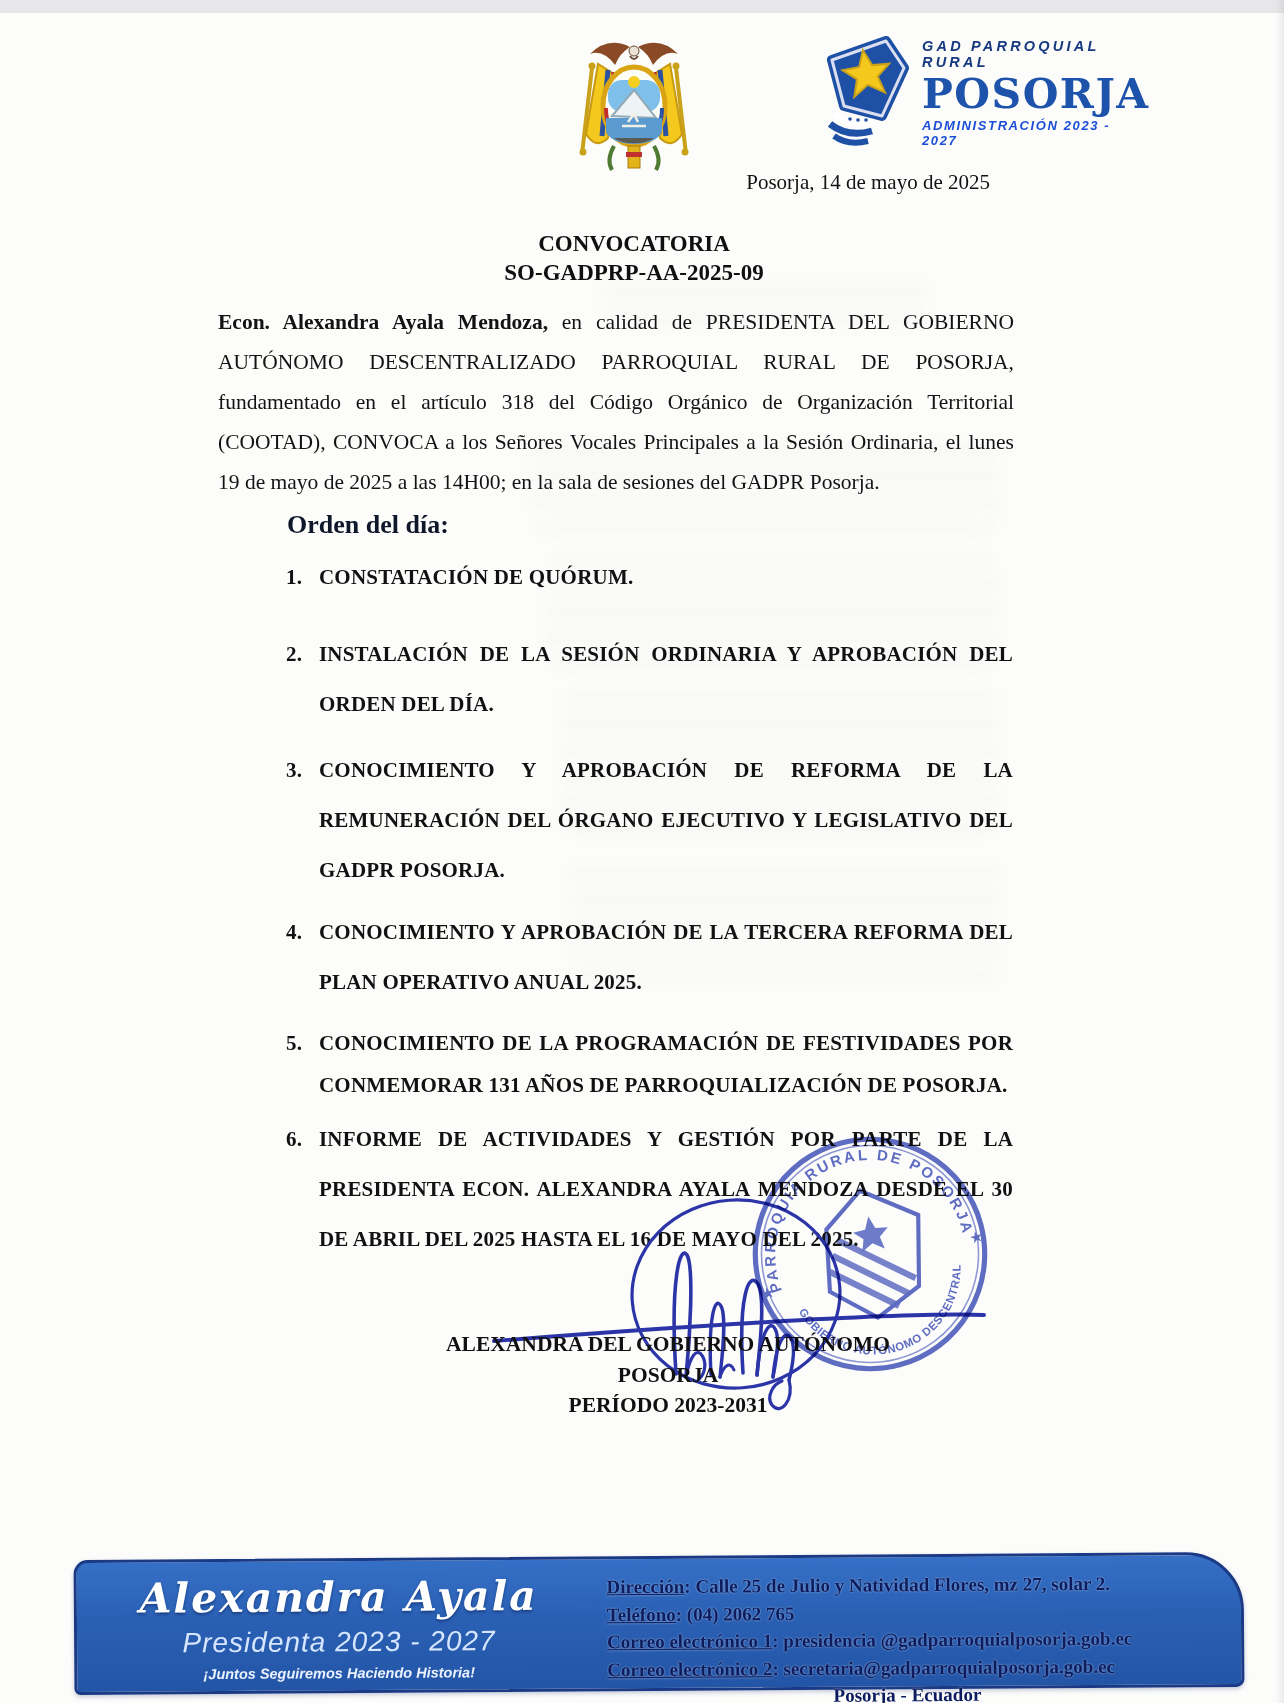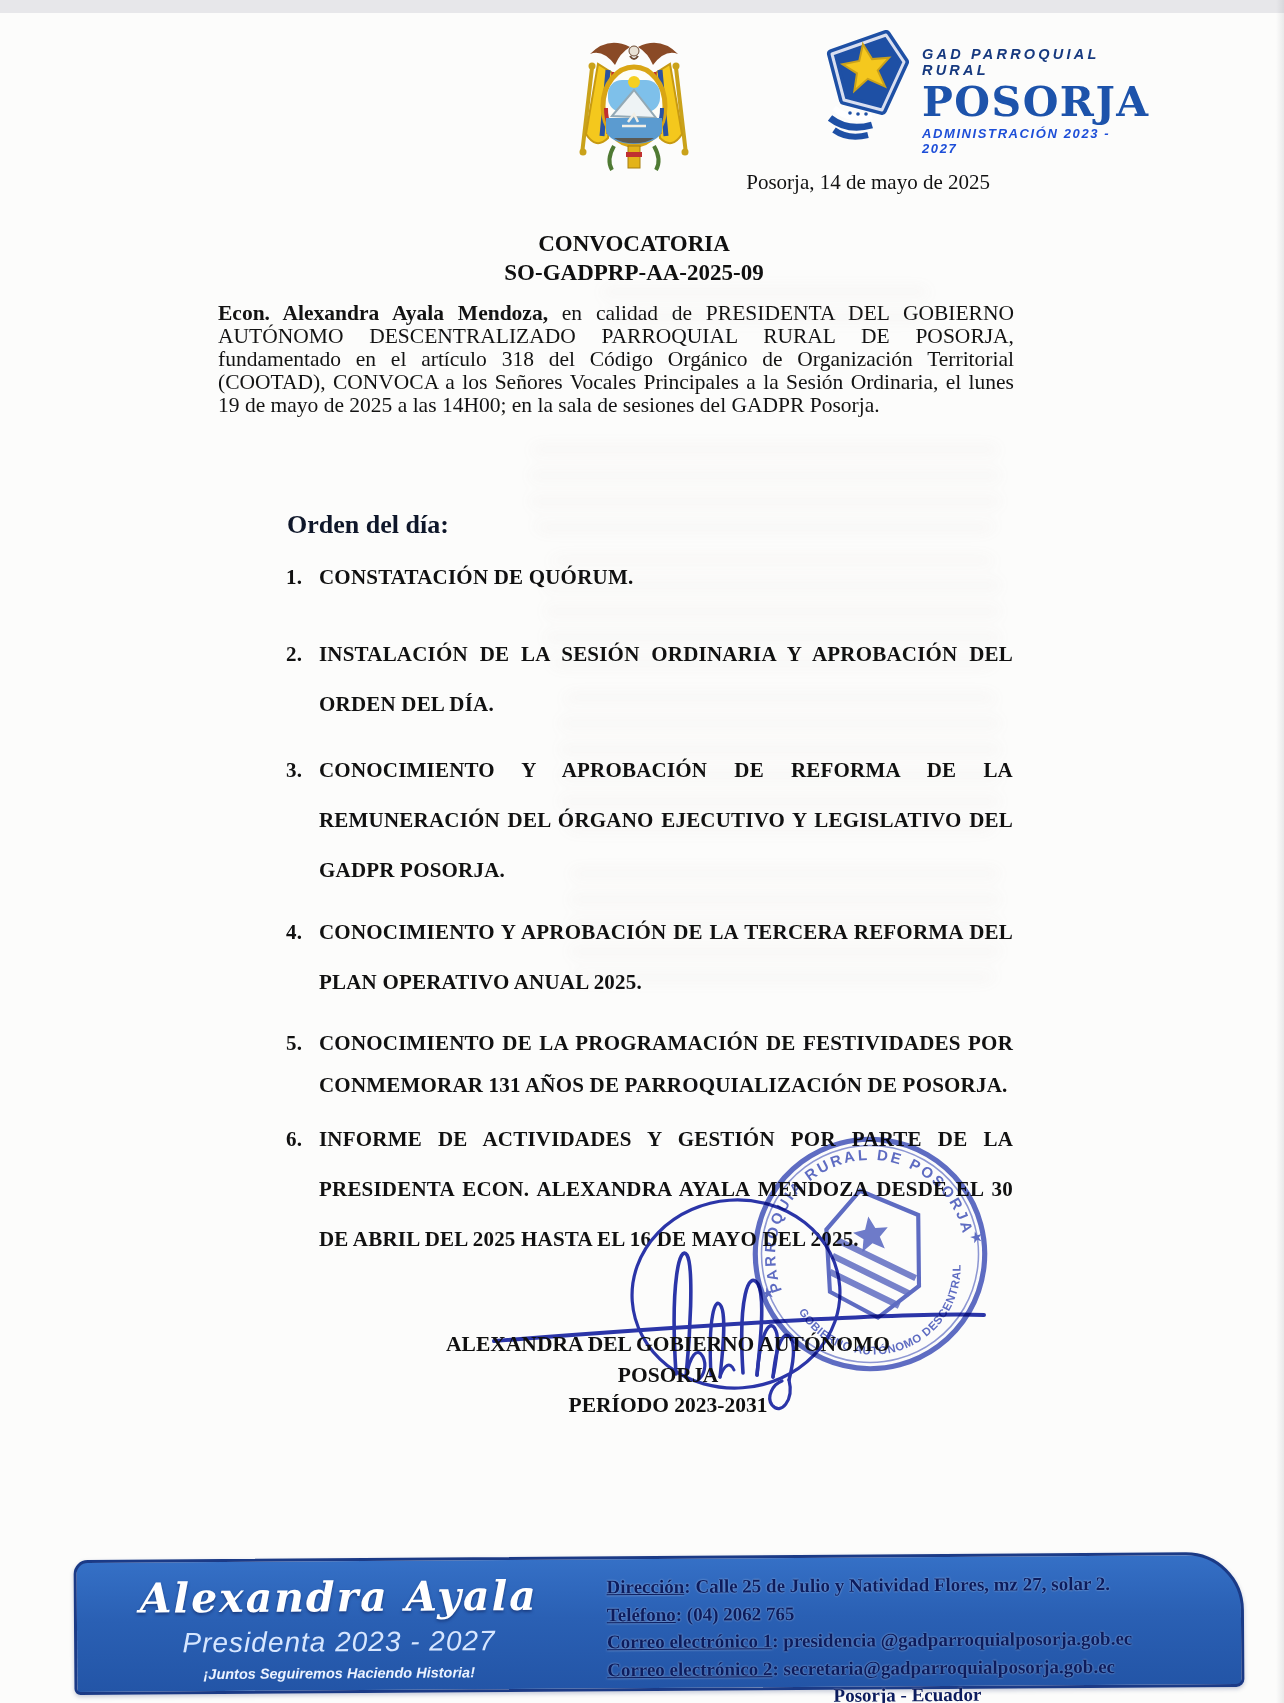--- a/index.html
+++ b/index.html
@@ -7,34 +7,34 @@
         font-family:"Liberation Serif",serif;color:#151515;}
   .scan-strip-top{position:absolute;left:0;top:0;width:100%;height:13px;background:#e7e7ea;}
   .scan-strip-right{position:absolute;right:0;top:0;width:8px;height:100%;background:linear-gradient(90deg,rgba(0,0,0,0),rgba(120,120,130,.14));}
 
   
   .ghost{position:absolute;border-radius:18px;filter:blur(7px);background:
      repeating-linear-gradient(0deg, rgba(168,150,150,.18) 0 9px, rgba(0,0,0,0) 9px 26px);opacity:.38;}
 
   
   .coat{position:absolute;left:556px;top:34px;width:156px;height:140px;}
-  .brand{position:absolute;left:820px;top:30px;width:330px;height:118px;display:flex;}
+  .brand{position:absolute;left:820px;top:30px;width:330px;height:118px;display:flex;align-items:flex-end;}
   .brand-shield{width:92px;height:112px;flex:0 0 auto;}
   .brand-text{margin-left:10px;padding-top:16px;font-family:"Liberation Sans",sans-serif;}
   .brand-org{font-weight:700;font-size:14.5px;letter-spacing:3.2px;color:#16397f;font-style:italic;}
   .brand-name{font-family:"DejaVu Serif",serif;font-weight:700;font-size:41px;line-height:42px;
               letter-spacing:1.5px;color:#1d53ab;margin-top:3px;}
   .brand-admin{font-weight:700;font-size:13px;letter-spacing:1.6px;color:#1d4ed8;font-style:italic;margin-top:3px;}
 
   .dateline{position:absolute;left:660px;top:170px;width:330px;text-align:right;font-size:21px;color:#121212;}
 
   .titleblock{position:absolute;left:-16px;top:229px;width:1300px;text-align:center;
               font-weight:700;font-size:23px;line-height:29px;color:#101010;}
 
-  .bodypara{position:absolute;left:218px;top:302px;width:796px;font-size:21.5px;line-height:23px;
+  .bodypara{position:absolute;left:218px;top:302px;width:796px;font-size:21.5px;line-height:40px;
             text-align:justify;color:#131313;}
   .bodypara .lead{font-weight:700;}
 
   .agenda-head{position:absolute;left:287px;top:510px;font-weight:700;font-size:26px;color:#0f172a;}
 
   .agenda{position:absolute;left:286px;top:552px;width:727px;}
   .agenda-item{display:flex;font-weight:700;font-size:21px;line-height:50px;color:#111;letter-spacing:.2px;}
   .agenda-item .num{width:33px;flex:0 0 auto;}
   .agenda-item .txt{flex:1;text-align:justify;}
   .ai-1{margin-bottom:27px;}

